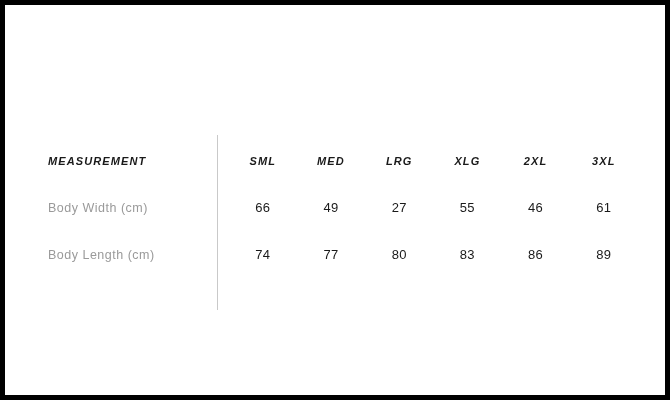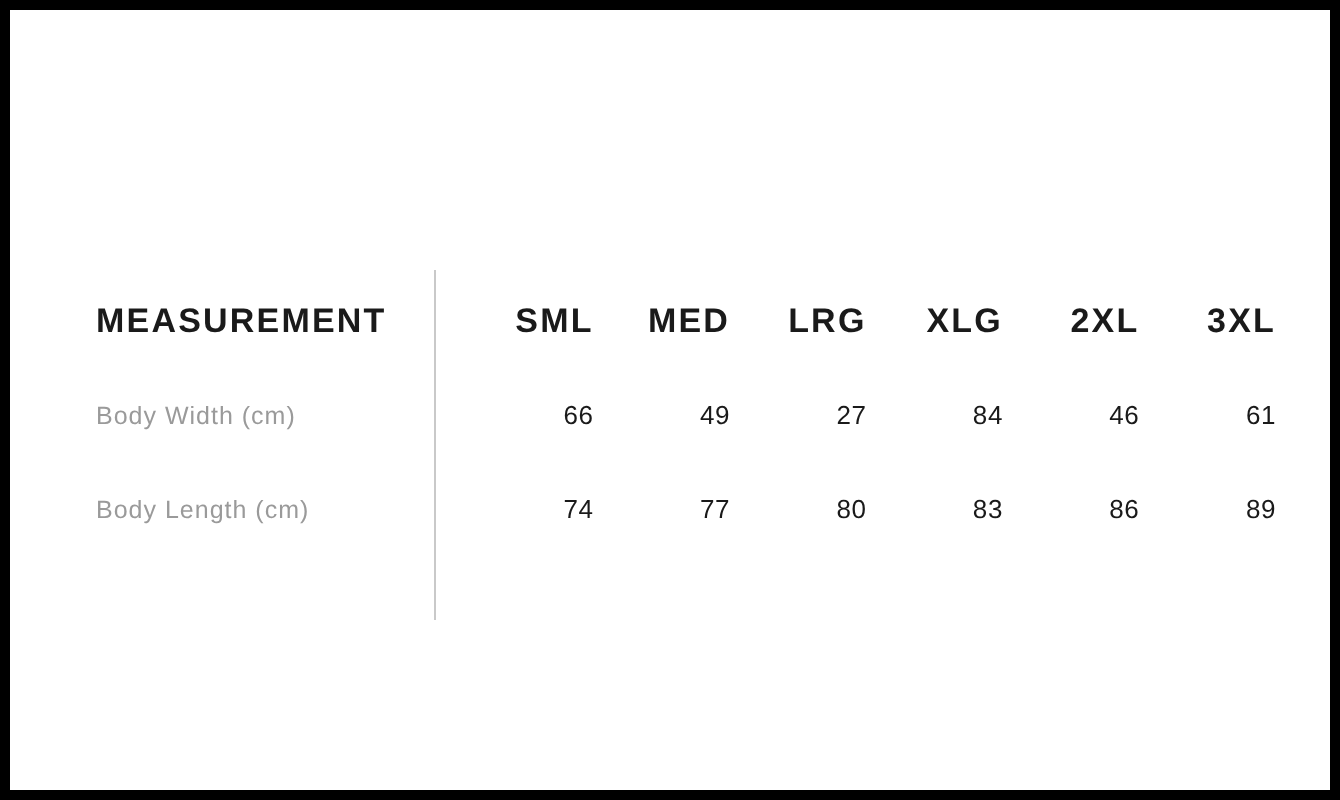--- a/index.html
+++ b/index.html
@@ -36,34 +36,35 @@
     position: absolute;
     left: 43px;
     top: 132px;
     width: 590px;
     border-collapse: collapse;
   }
   .size-table th, .size-table td {
     padding: 0;
     margin: 0;
     font-weight: normal;
-    text-align: right;
+    text-align: center;
     vertical-align: middle;
     height: 47px;
   }
   .size-table th.head-label,
   .size-table td.row-label {
     text-align: left;
     width: 180px;
   }
   .size-table th {
-    font-size: 17px;
+    font-size: 11px;
     font-weight: bold;
     letter-spacing: 1.1px;
     color: #1a1a1a;
+    font-style: italic;
   }
   .size-table th.head-label {
     color: #1a1a1a;
   }
   .size-table td.row-label {
     font-size: 12.5px;
     letter-spacing: 0.5px;
     color: #9a9a9a;
   }
   .size-table td.value {
@@ -113,21 +114,21 @@
         <th class="sizecol">2XL</th>
         <th class="sizecol">3XL</th>
       </tr>
     </thead>
     <tbody>
       <tr>
         <td class="row-label">Body Width (cm)</td>
         <td class="value">66</td>
         <td class="value">49</td>
         <td class="value">27</td>
-        <td class="value">84</td>
+        <td class="value">55</td>
         <td class="value">46</td>
         <td class="value">61</td>
       </tr>
       <tr>
         <td class="row-label">Body Length (cm)</td>
         <td class="value">74</td>
         <td class="value">77</td>
         <td class="value">80</td>
         <td class="value">83</td>
         <td class="value">86</td>

